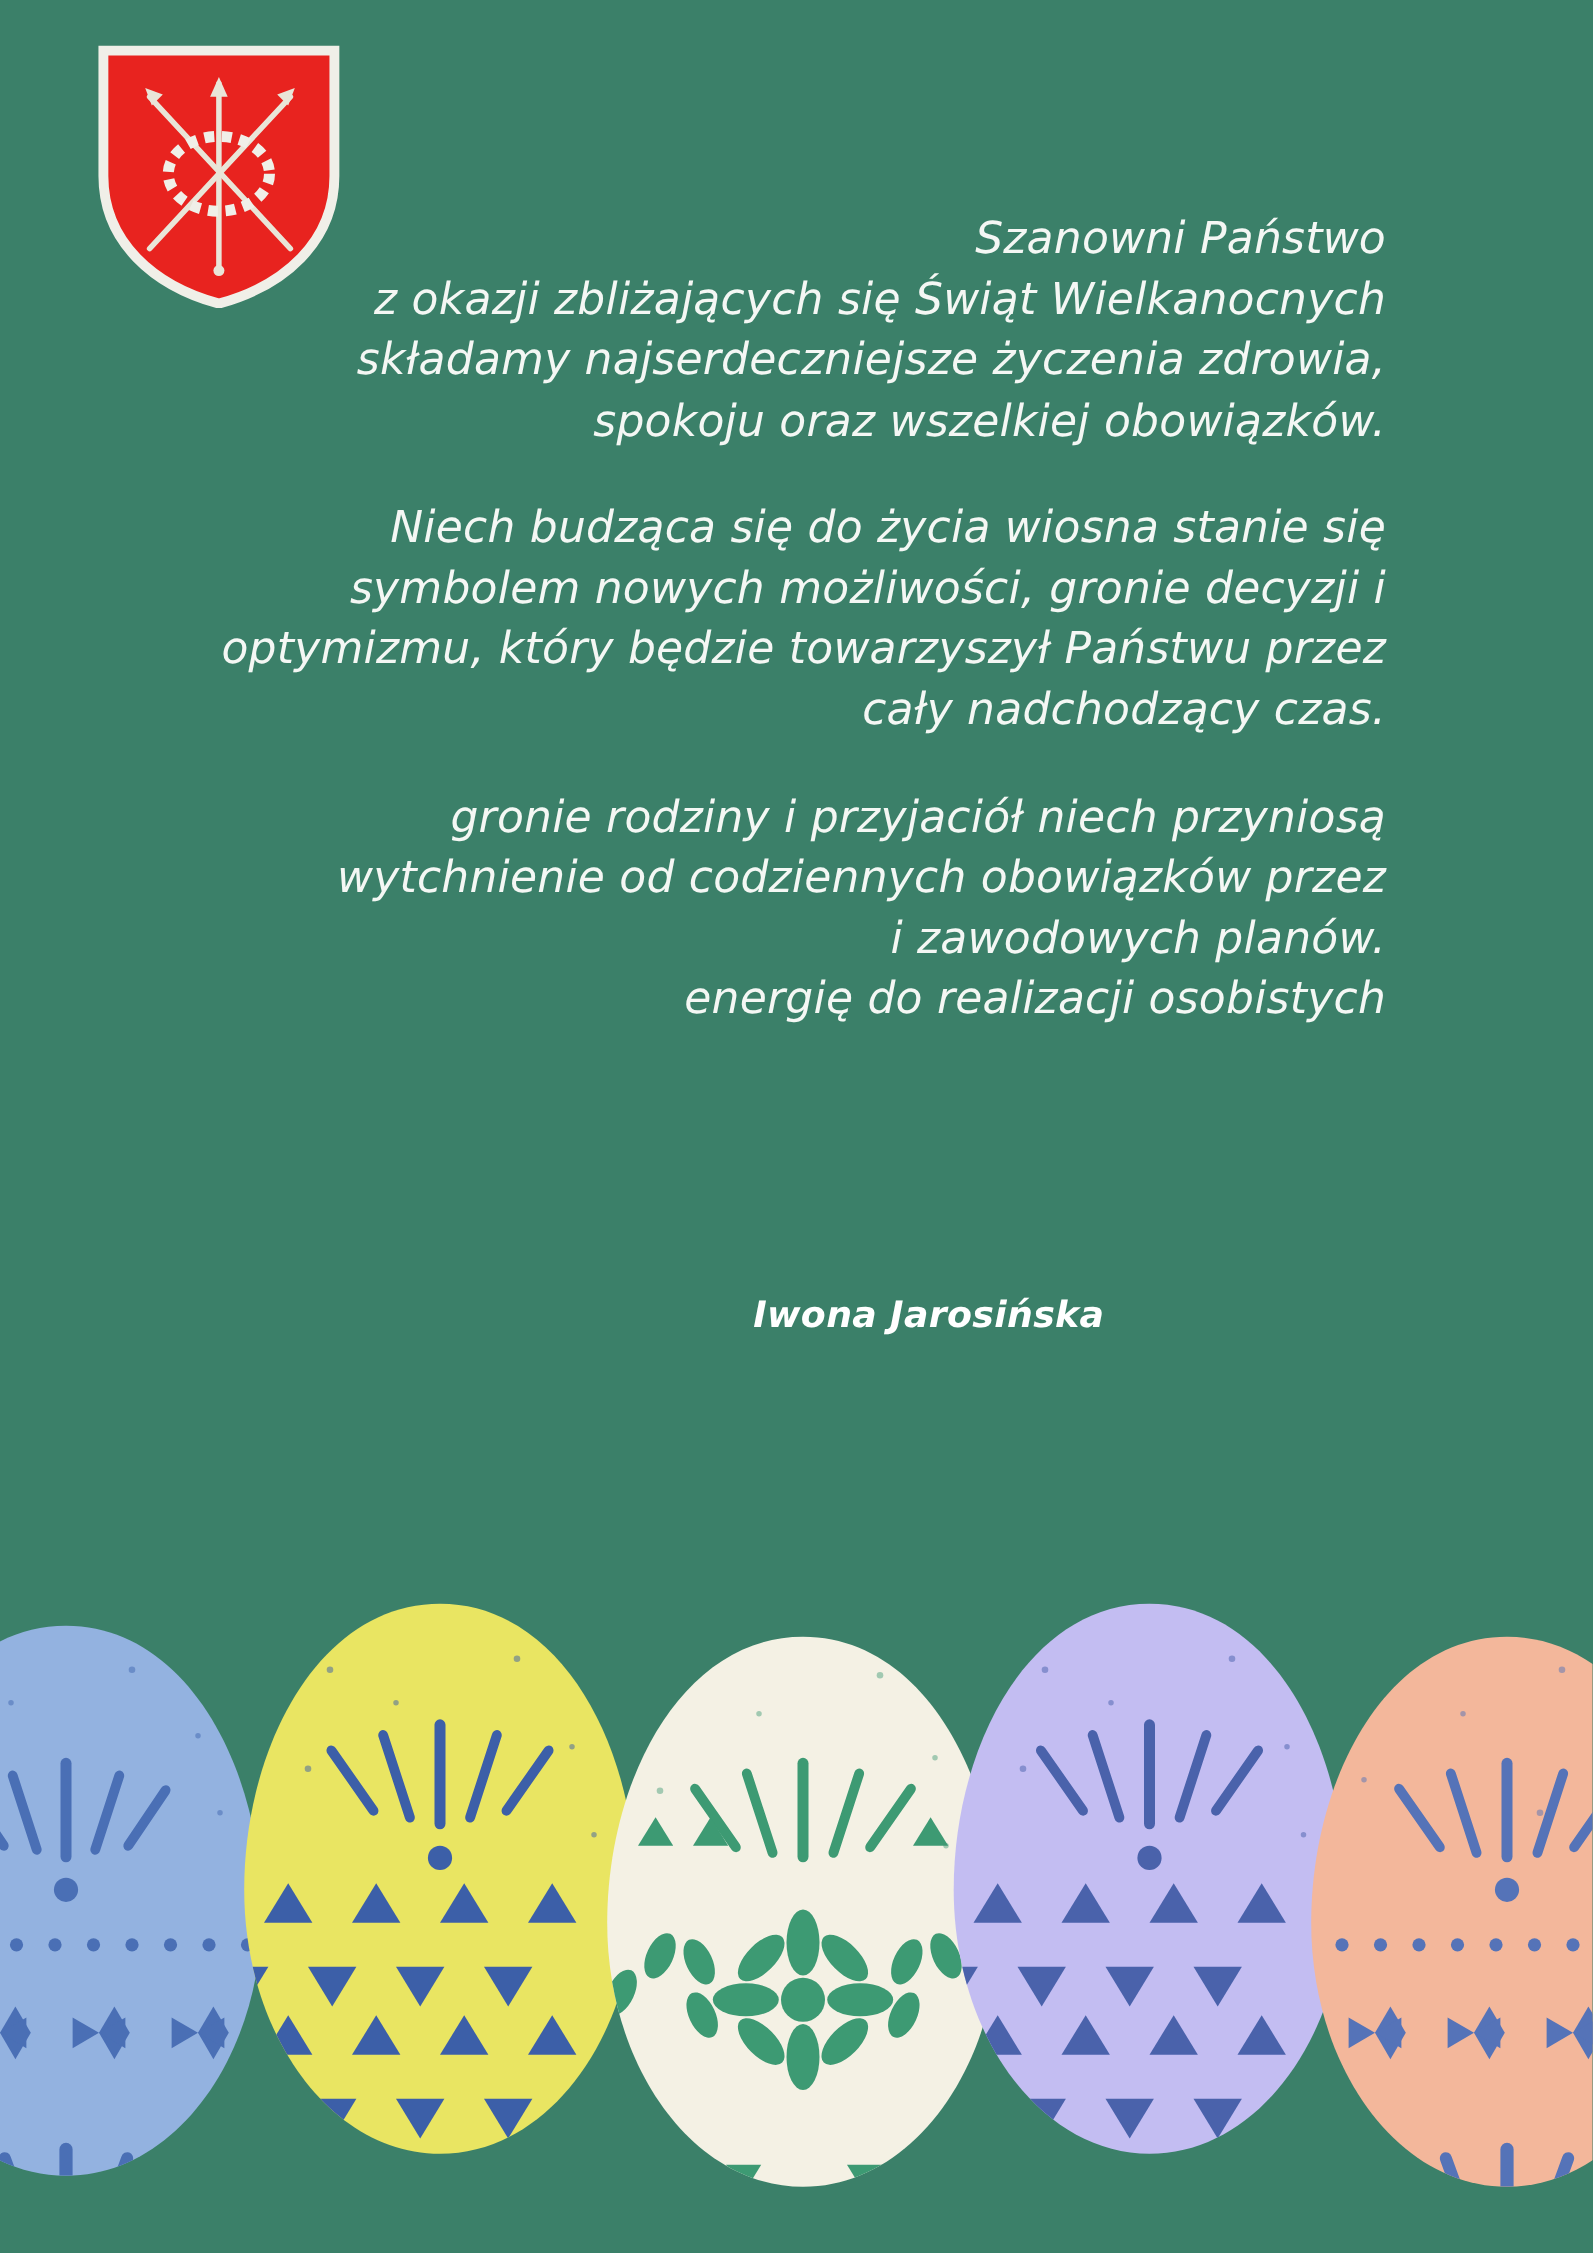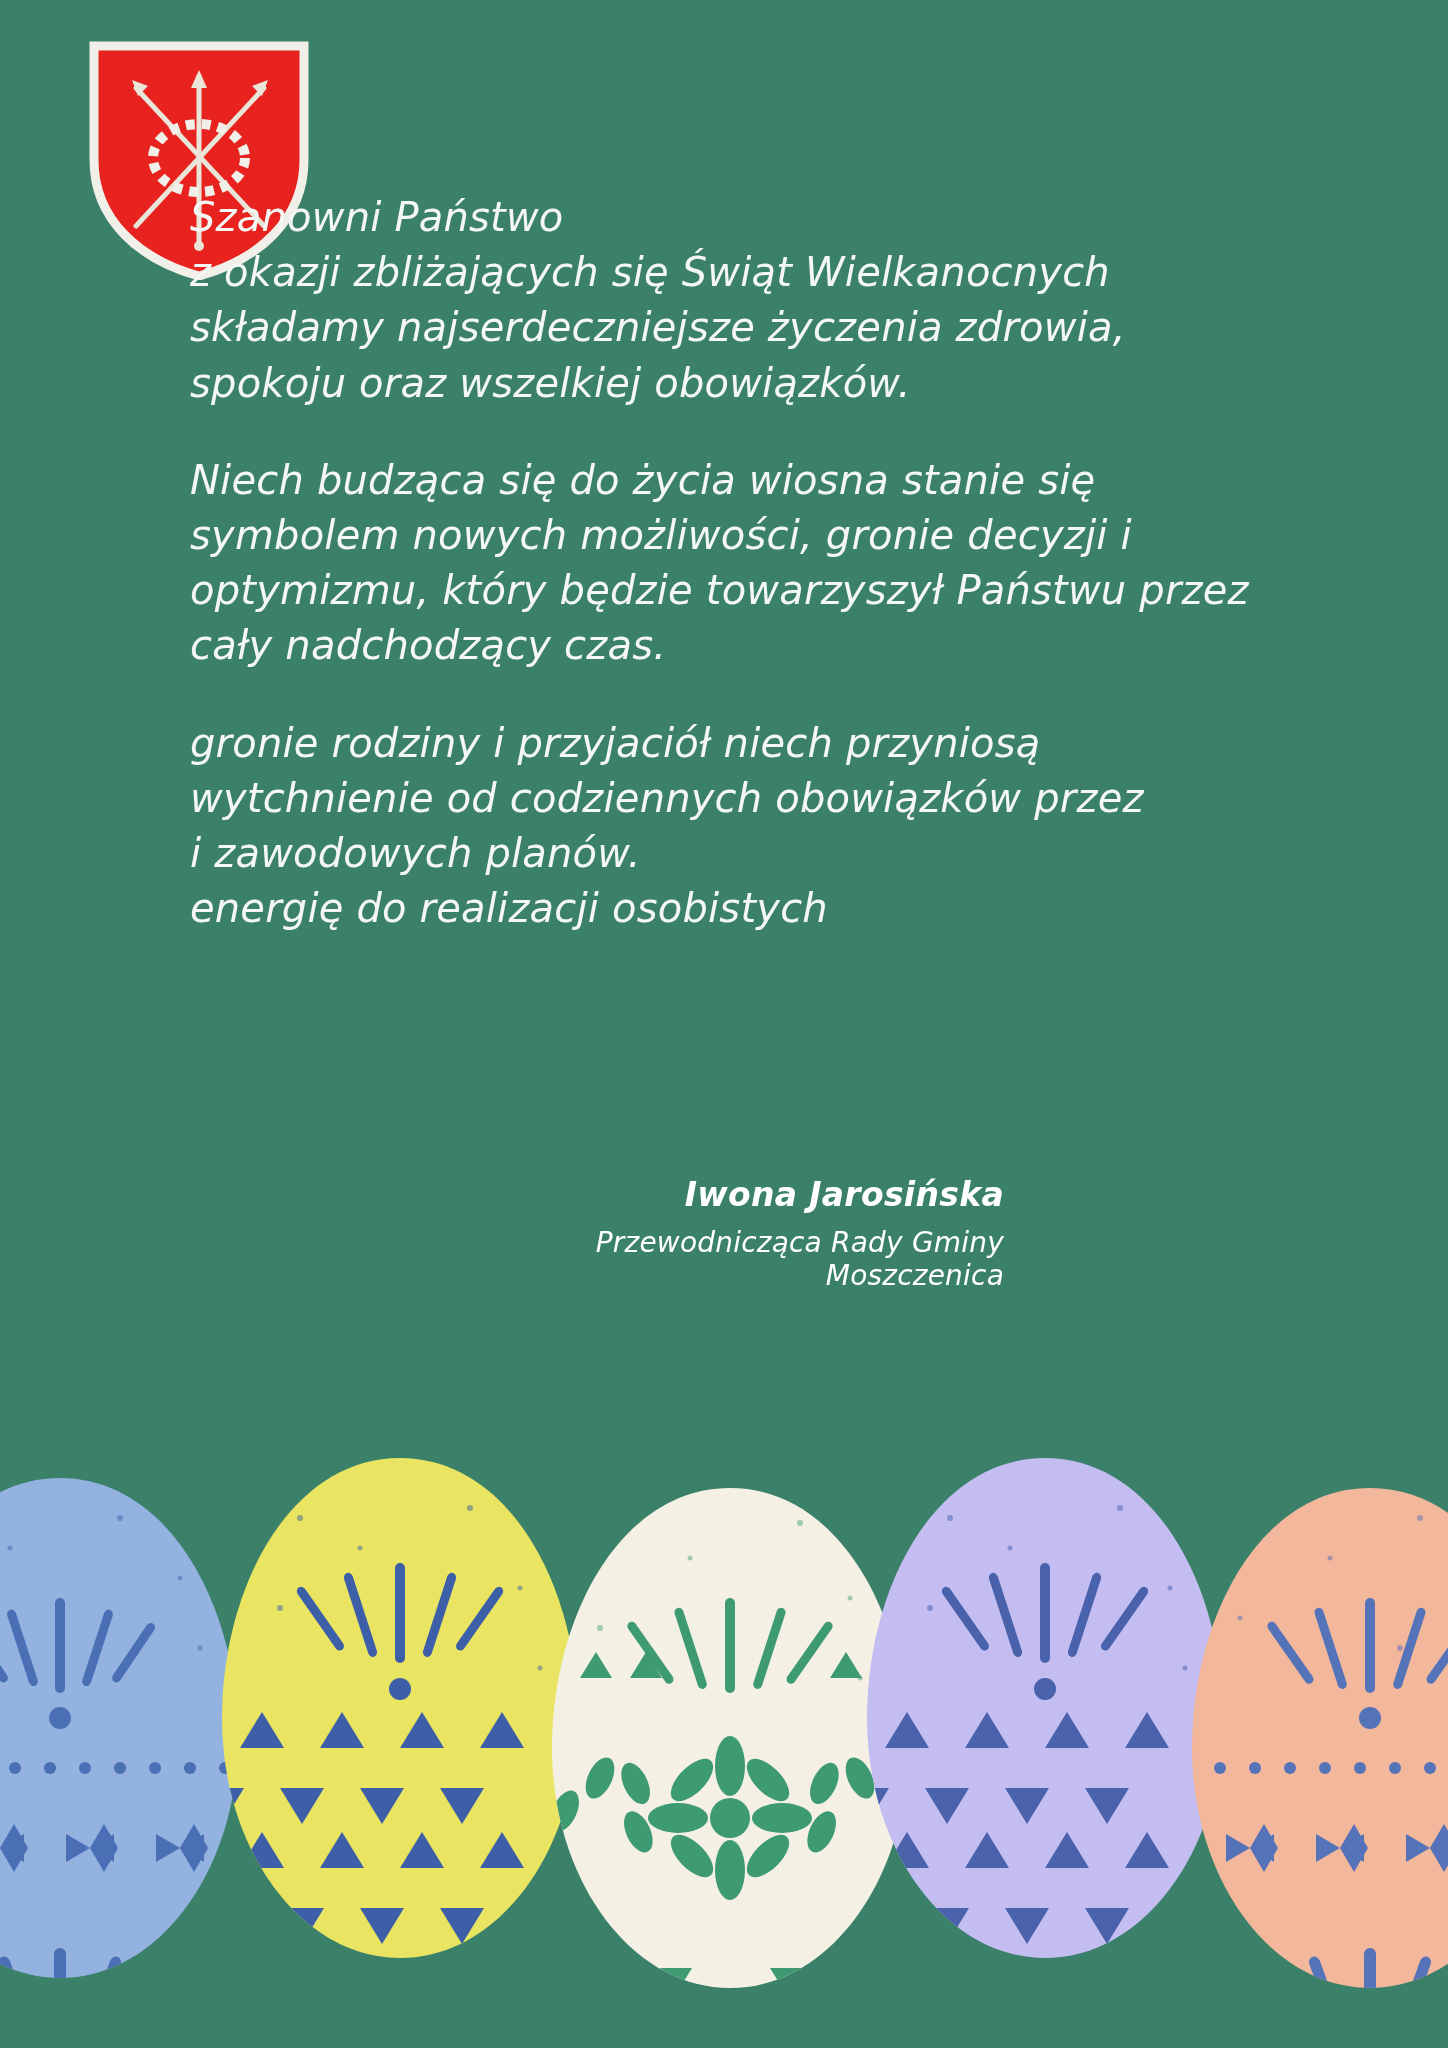--- a/index.html
+++ b/index.html
@@ -34,21 +34,21 @@
   }
 
   .crest-svg { display: block; width: 100%; height: 100%; }
 
   
   .message {
     position: absolute;
     left: 190px;
     top: 190px;
     width: 1070px;
-    text-align: left;
+    text-align: right;
     color: #f4f7f4;
     font-style: italic;
     font-size: 40px;
     line-height: 1.38;
     letter-spacing: 0.2px;
     font-family: "DejaVu Sans", sans-serif;
   }
 
   .para { margin-bottom: 42px; }
   .para:last-child { margin-bottom: 0; }
@@ -137,21 +137,20 @@
       <span class="line">gronie rodziny i przyjaciół niech przyniosą</span>
       <span class="line">wytchnienie od codziennych obowiązków przez</span>
       <span class="line">i zawodowych planów.</span>
       <span class="line">energię do realizacji osobistych</span>
     </div>
   </div>
 
   <div class="signatures">
     <div class="sig-block sig-left">
       <div class="sig-name">Iwona Jarosińska</div>
-      <div class="sig-role">Przewodnicząca Rady Gminy Moszczenica</div>
     </div>
   </div>
 
   <div class="eggs">
     <svg viewBox="0 0 1448 700" xmlns="http://www.w3.org/2000/svg" preserveAspectRatio="none">
       <defs>
 
         <path id="eggshape" d="M0 -250 C 110 -250 178 -120 178 10 C 178 140 100 250 0 250 C -100 250 -178 140 -178 10 C -178 -120 -110 -250 0 -250 Z"></path>
 
         <clipPath id="clip1">

